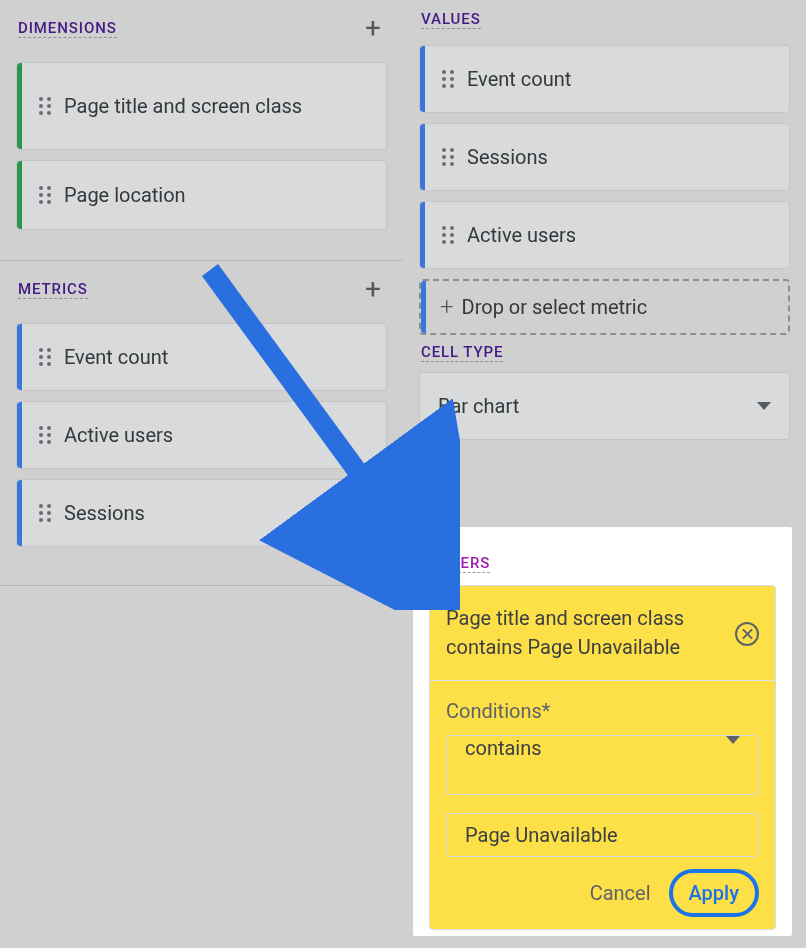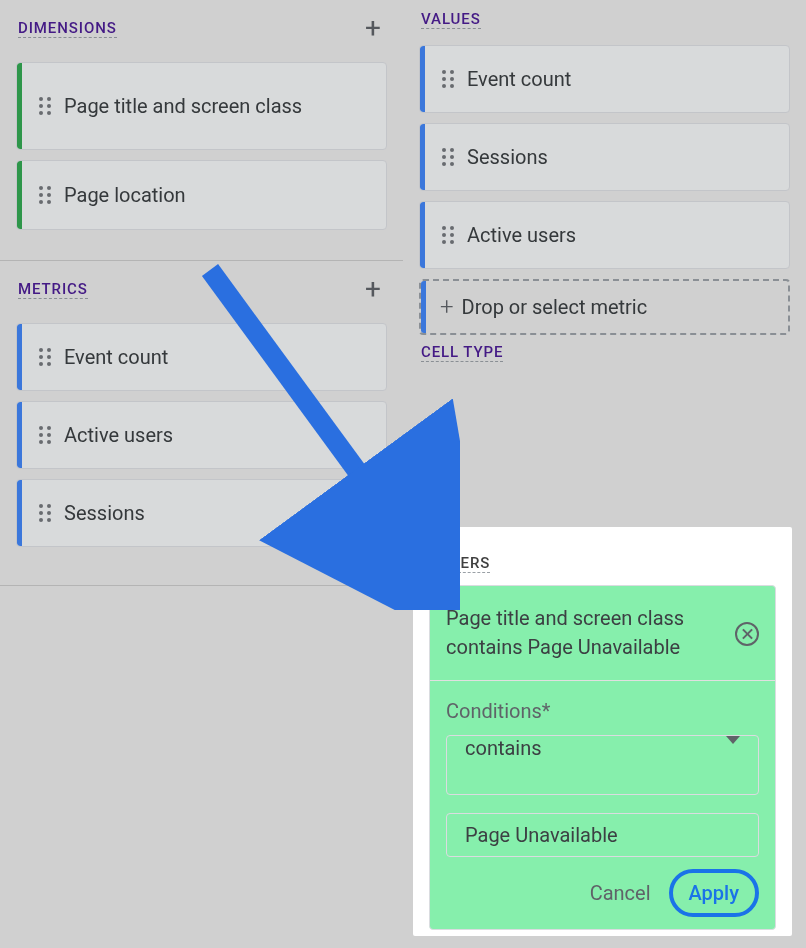--- a/index.html
+++ b/index.html
@@ -23,22 +23,22 @@
   .chip-text{font-size:20px;color:#3c4043;line-height:1.3;flex:1;padding-right:8px}
   .drop{border:2px dashed #9aa0a6;background:transparent;min-height:56px;border-radius:4px;display:flex;align-items:center;margin:8px 0 0 0}
   .drop .accent{background:#4285f4;width:5px;border-radius:3px 0 0 3px;margin-right:10px;align-self:stretch;background-image:repeating-linear-gradient(0deg,#4285f4 0 8px,transparent 8px 12px)}
   .drop-plus{color:#5f6368;font-size:24px;margin:0 8px 0 4px;font-weight:300}
   .drop-text{font-size:20px;color:#3c4043}
   .hr{height:1px;background:#c9c9c9}
   .cell-select{margin:10px 16px 0 16px;background:#f1f3f4;border:1px solid #dadce0;border-radius:4px;height:68px;display:flex;align-items:center;justify-content:space-between;padding:0 18px;font-size:20px;color:#3c4043}
   .tri{width:0;height:0;border-left:7px solid transparent;border-right:7px solid transparent;border-top:8px solid #5f6368}
   
   .popover{position:absolute;right:14px;bottom:12px;width:379px;background:#fff;box-shadow:none;border-radius:2px;padding:18px 0 6px 0}
-  .pop-label{font-size:15px;letter-spacing:.06em;color:#404040;border-bottom:1px dashed #9aa0a6;padding-bottom:0;margin:9px 16px 10px 16px;display:inline-block;font-weight:500}
-  .filter-card{margin:2px 16px 0 16px;border:1px solid #dadce0;border-radius:4px;background:#86efac;padding:18px 16px 12px 16px}
+  .pop-label{font-size:15px;letter-spacing:.06em;color:#a21caf;border-bottom:1px dashed #9aa0a6;padding-bottom:0;margin:9px 16px 10px 16px;display:inline-block;font-weight:500}
+  .filter-card{margin:2px 16px 0 16px;border:1px solid #dadce0;border-radius:4px;background:#fde047;padding:18px 16px 12px 16px}
   .filter-top{display:flex;align-items:flex-start}
   .filter-title{font-size:20px;line-height:1.45;color:#3c4043;flex:1;padding-right:8px}
   .circle-x{width:24px;height:24px;border:2px solid #5f6368;border-radius:50%;display:flex;align-items:center;justify-content:center;color:#5f6368;font-size:16px;margin-top:18px;flex-shrink:0;position:relative}
   .circle-x::before,.circle-x::after{content:"";position:absolute;width:13px;height:2px;background:#5f6368}
   .circle-x::before{transform:rotate(45deg)}
   .circle-x::after{transform:rotate(-45deg)}
   .cond-hr{height:1px;background:#e0e0e0;margin:18px -16px 18px -16px}
   .cond-label{font-size:20px;color:#5f6368;margin-bottom:12px}
   .select-box{border:1px solid #dadce0;border-radius:4px;height:60px;display:flex;align-items:flex-start;justify-content:space-between;padding:0 18px;font-size:20px;color:#3c4043;margin-bottom:18px}
   .input-box{border:1px solid #dadce0;border-radius:4px;height:44px;display:flex;align-items:center;padding:0 18px;font-size:20px;color:#3c4043;margin-bottom:12px}
@@ -207,20 +207,24 @@
       </div>
       <div class="drop">
         <div class="accent"></div>
         <span class="drop-plus">+</span>
         <span class="drop-text">Drop or select metric</span>
       </div>
     </div>
     <div class="sect-head" style="margin-top:0">
       <span class="sect-label">CELL TYPE</span>
     </div>
+    <div class="cell-select">
+      <span>Bar chart</span>
+      <span class="tri"></span>
+    </div>
     <div class="overlay"></div>
   </div>
 
   <div class="popover">
     <span class="pop-label">FILTERS</span>
     <div class="filter-card">
       <div class="filter-top">
         <div class="filter-title">Page title and screen class contains Page Unavailable</div>
         <div class="circle-x"></div>
       </div>

